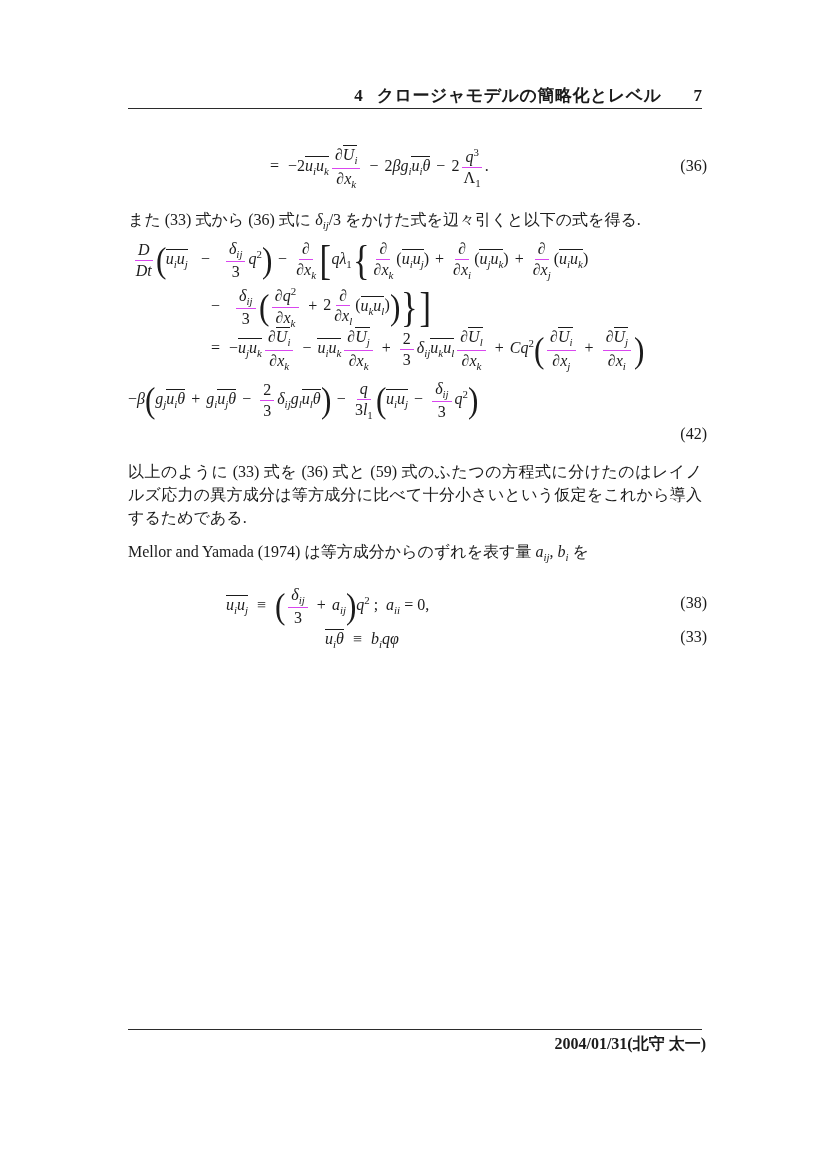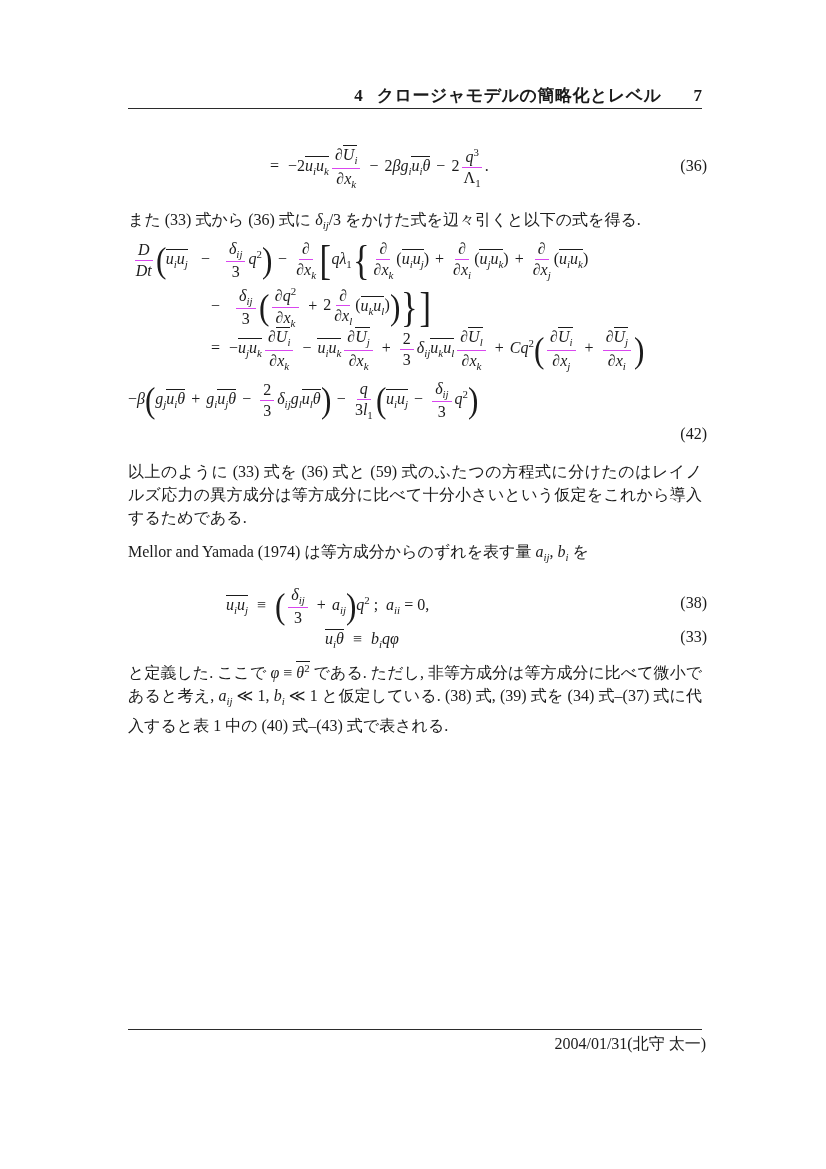--- a/index.html
+++ b/index.html
@@ -48,21 +48,21 @@
       display:inline-block;transform:scaleX(.85);margin:0 -1px;}
   .bg2{font-size:270%;font-weight:300;line-height:0;vertical-align:middle;
       display:inline-block;transform:scaleX(.8);margin:0 -1px;}
   .rel{margin:0 9px;}
   .rl{margin:0 13px;}
   .op{margin:0 6px;}
   .lhs{display:inline-block;}
 
   
   .frule{position:absolute;top:1029px;left:0;width:574px;height:1px;background:#2b2b2b;}
-  .ftext{position:absolute;top:1034px;left:0;width:578px;text-align:right;font-size:16px;}
+  .ftext{position:absolute;top:1034px;left:0;width:578px;text-align:right;font-size:16px;font-weight:bold;}
 </style>
 </head>
 <body>
 
 <div class="content">
 
   <div class="hdr">
     <span class="hnum">4</span>
     <span class="htitle">クロージャモデルの簡略化とレベル</span>
     <span class="hpage">7</span>
@@ -160,18 +160,17 @@
           <span class="nu"><i>δ<sub>ij</sub></i></span>
           <span class="de">3</span>
         </span><span class="op">+</span><i>a<sub>ij</sub></i><span class="bg">)</span><i>q</i><sup>2</sup>&nbsp;;&nbsp;&nbsp;<i>a<sub>ii</sub></i> = 0,</span>
     <span class="eqn">(38)</span>
   </div>
   <div class="eq" id="eq39">
     <span class="bod"><span class="lhs"><span class="ov"><i>u<sub>i</sub>θ</i></span></span><span class="rel">≡</span><i>b<sub>i</sub>qφ</i></span>
     <span class="eqn">(33)</span>
   </div>
 
-  <div class="para" id="p4">と定義した. ここで <i>φ</i> ≡ <span class="ov"><i>θ</i><sup>2</sup></span> である. ただし, 非等方成分は等方成分に比べて微小であると考え, <i>a<sub>ij</sub></i> ≪ 1, <i>b<sub>i</sub></i> ≪ 1 と仮定している. (38) 式, (39) 式を (34) 式–(37) 式に代入すると表 1 中の (40) 式–(43) 式で表される.</div>
 
   <div class="frule"></div>
   <div class="ftext">2004/01/31(北守 太一)</div>
 
 </div>
 
 </body></html>

